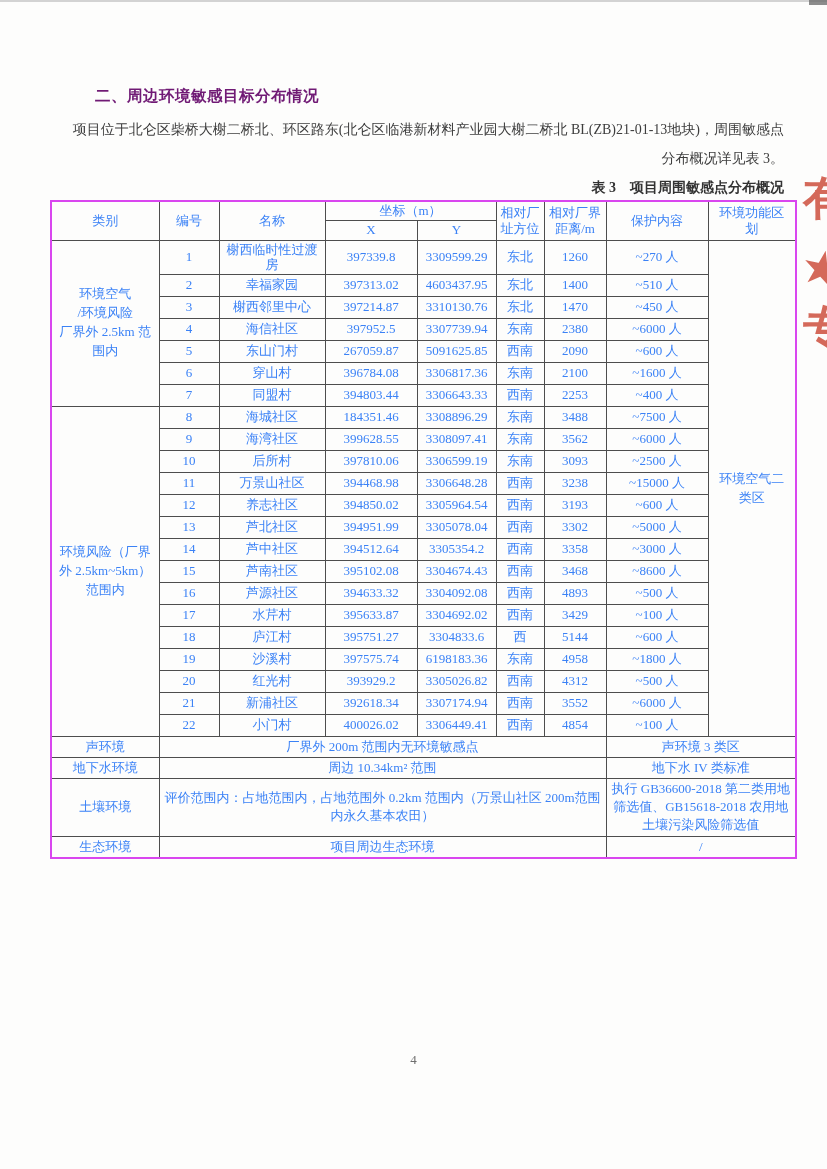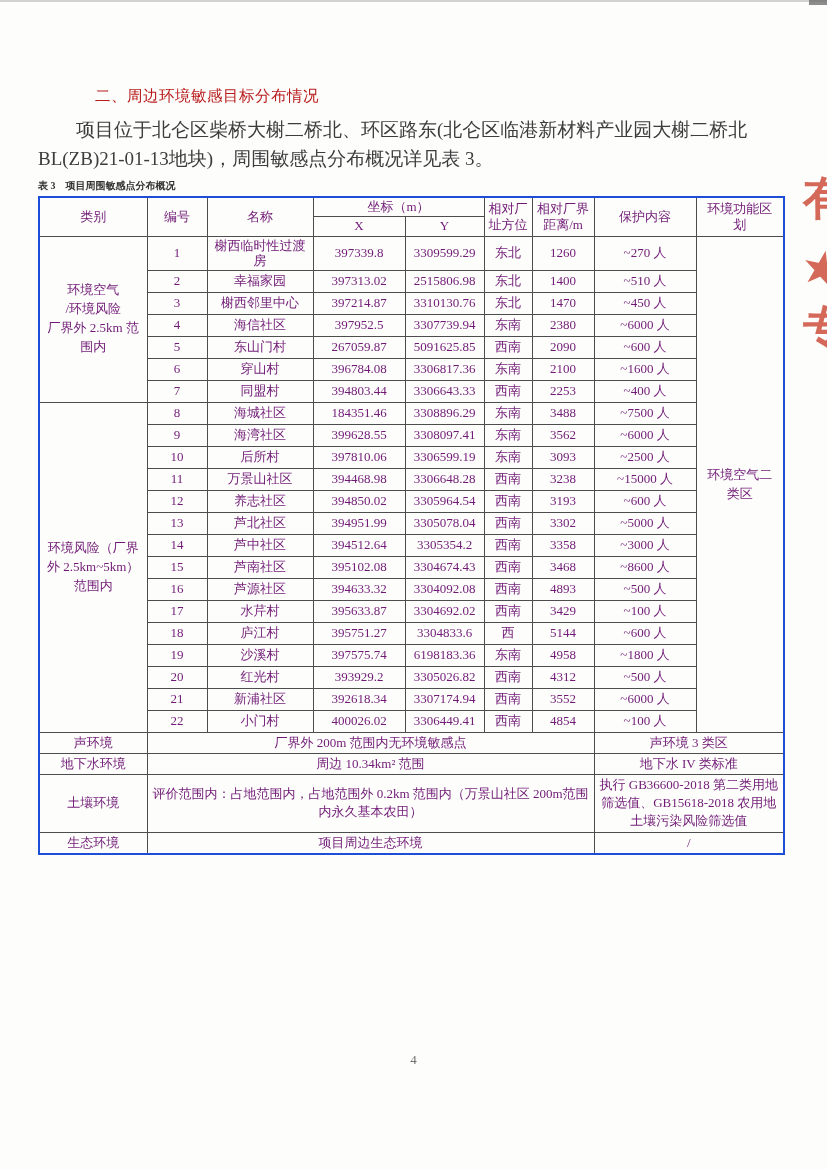--- a/index.html
+++ b/index.html
@@ -5,27 +5,28 @@
   html,body{margin:0;padding:0;}
   .page{
     position:relative; width:827px; height:1169px;
     background:#fdfdfc; overflow:hidden;
     font-family:"Liberation Serif","DejaVu Serif",serif;
     color:#3b3b3b;
   }
   .scan-top{position:absolute;top:0;left:0;width:100%;height:2px;background:#bdbdbd;opacity:.65;}
   .scan-corner{position:absolute;top:0;right:0;width:18px;height:5px;background:#6f6f6f;opacity:.8;}
   .content{position:absolute;left:38px;top:86px;width:746px;}
-  .heading{margin:0 0 0 57px;font-size:15.5px;font-weight:normal;color:#b91c1c;letter-spacing:.5px;}
-  .para{margin:8px 0 0 0;font-size:19px;line-height:29px;text-indent:2em;color:#3d3d3d;}
-  .caption{margin:6px 0 3px 0;text-align:left;font-size:10px;font-weight:bold;color:#333;}
+  .heading{margin:0 0 0 57px;font-size:15.5px;font-weight:bold;color:#701a75;letter-spacing:.5px;}
+  .para{margin:8px 0 0 0;font-size:14px;line-height:29px;text-indent:2em;color:#3d3d3d;text-align:right;}
+  .caption{margin:6px 0 3px 0;text-align:right;font-size:14px;font-weight:bold;color:#333;}
   table.sens{
     border-collapse:collapse; width:745px; table-layout:fixed;
-    font-size:13px; color:#701a75;
-    border:2px solid #1d4ed8;
+    font-size:13px; color:#3b82f6;
+    border:2px solid #d946ef;
+    margin-left:12px;
   }
   table.sens th, table.sens td{
     border:1px solid #4d4d4d; text-align:center; vertical-align:middle;
     padding:1px 2px; overflow:hidden;
   }
   table.sens th{font-weight:normal;font-size:13px;line-height:1.25;}
   thead tr.h1{height:19px;} thead tr.h2{height:16px;}
   tbody tr.data-row{height:22px;}
   tbody td{line-height:1.2;}
   td.pre, th.pre{white-space:pre-line;}
@@ -101,21 +102,21 @@
             <td>东北</td>
             <td>1260</td>
             <td>~270 人</td>
             <td class="zone pre" rowspan="22">环境空气二
 类区</td>
           </tr>
           <tr class="data-row">
             <td>2</td>
             <td>幸福家园</td>
             <td>397313.02</td>
-            <td>2515806.98</td>
+            <td>4603437.95</td>
             <td>东北</td>
             <td>1400</td>
             <td>~510 人</td>
           </tr>
           <tr class="data-row">
             <td>3</td>
             <td>榭西邻里中心</td>
             <td>397214.87</td>
             <td>3310130.76</td>
             <td>东北</td>

